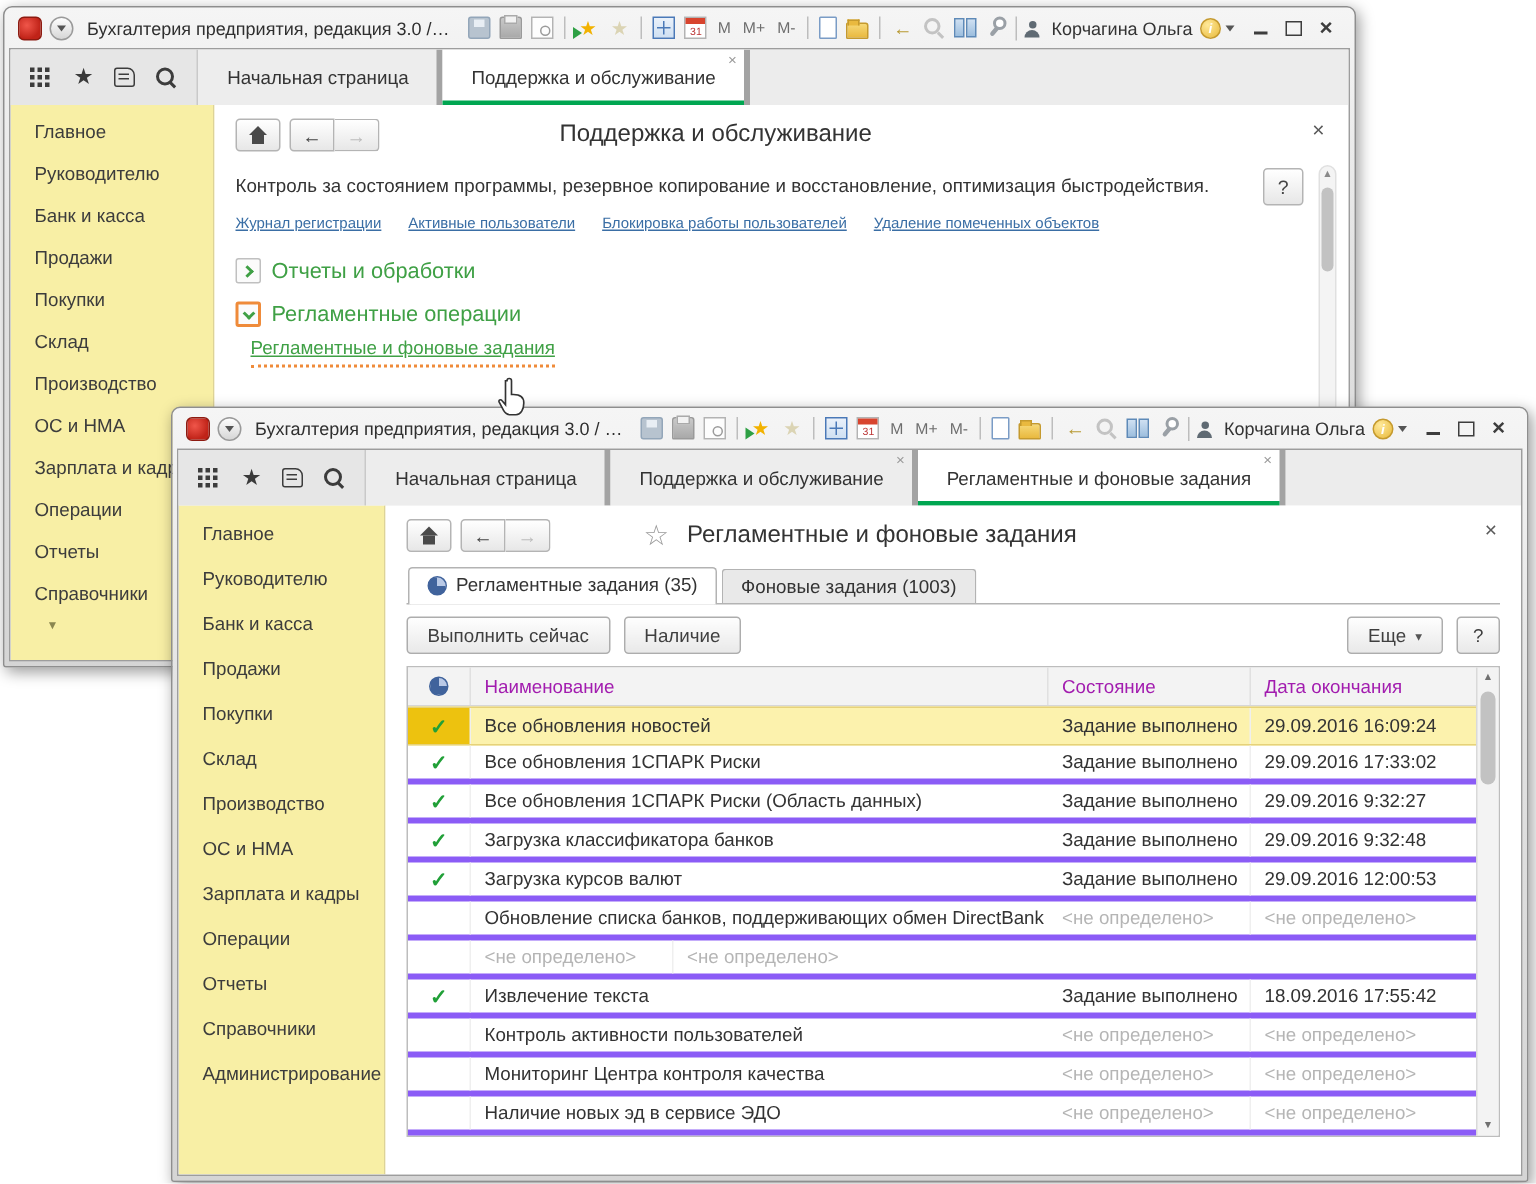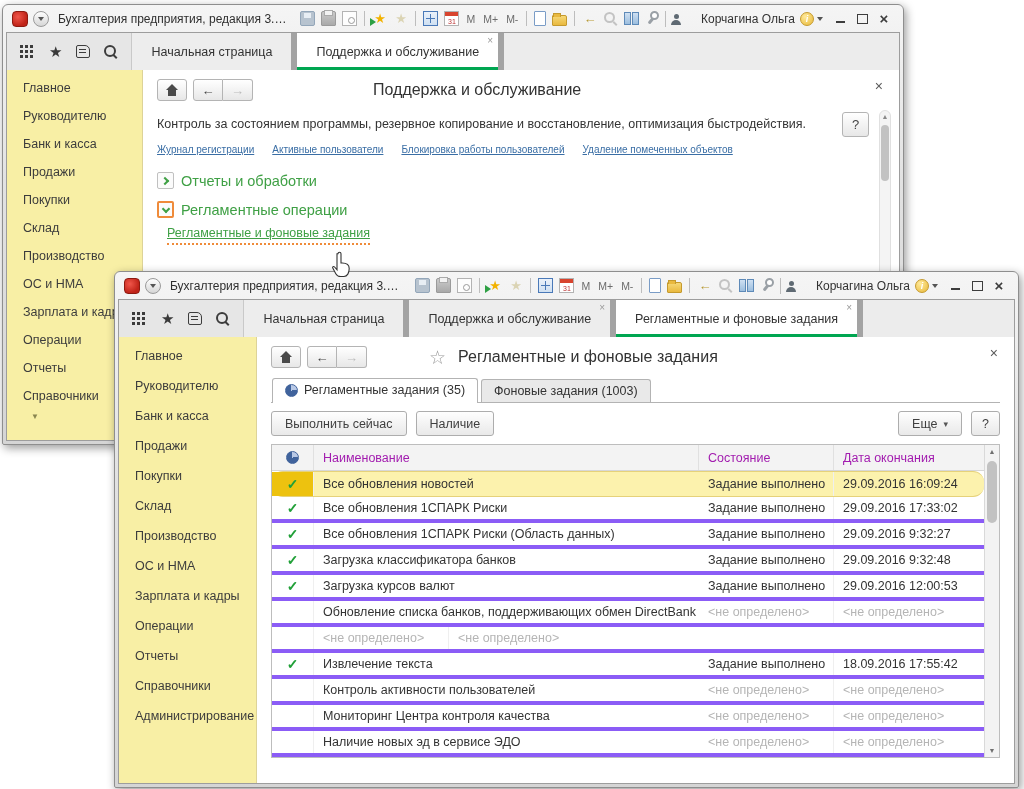--- a/index.html
+++ b/index.html
@@ -45,21 +45,21 @@
   .ti-folder::before { content:''; position:absolute; top:-3px; left:0; width:6px; height:3px; background:#e9b93f; border:1px solid #c59a2e; border-bottom:none; }
   .ti-undo::before { content:'←'; color:#b89a35; font-weight:bold; font-size:13px; }
   .ti-find { position:relative; }
   .ti-find::before { content:''; width:7px; height:7px; border:2px solid #c3c3c3; border-radius:50%; position:absolute; top:1px; left:1px; }
   .ti-find::after { content:''; width:2px; height:5px; background:#c3c3c3; position:absolute; bottom:0; right:2px; transform:rotate(-45deg); }
   .ti-split { display:flex; gap:1px; }
   .ti-split::before, .ti-split::after { content:''; width:6px; height:11px; background:linear-gradient(#cfe0f2,#9cbede); border:1px solid #5e8ab8; }
   .ti-wrench::before { content:''; width:3px; height:12px; background:#9aa0a6; border-radius:2px; transform:rotate(40deg); }
   .ti-wrench::after { content:''; width:5px; height:5px; border:2px solid #9aa0a6; border-radius:50%; position:absolute; top:0; right:1px; background:#fff; }
   .sep { width:1px; height:16px; background:#bdbdbd; }
-  .user { display:flex; align-items:center; gap:20px; white-space:nowrap; font-size:12px; color:#333; }
+  .user { display:flex; align-items:center; gap:8px; white-space:nowrap; font-size:12px; color:#333; }
   .person-ico { width:10px; height:10px; position:relative; display:inline-block; }
   .person-ico::before { content:''; position:absolute; top:0; left:2.5px; width:5px; height:5px; border-radius:50%; background:#5f6a73; }
   .person-ico::after { content:''; position:absolute; bottom:-1px; left:0; width:10px; height:5px; border-radius:5px 5px 0 0; background:#5f6a73; }
   .info-btn { display:flex; align-items:center; gap:3px; }
   .info-ico { width:14px; height:14px; border-radius:50%; background:radial-gradient(circle at 35% 30%, #ffe99a, #e8b93a); border:1px solid #c59a2e;
               display:inline-flex; align-items:center; justify-content:center; font-size:9px; font-weight:bold; color:#fff; font-style:italic; }
   .info-ico::before { content:'i'; }
   .win-controls { display:flex; align-items:center; gap:10px; margin-left:6px; padding-right:4px; }
   .wc { display:inline-flex; align-items:center; justify-content:center; width:12px; height:12px; color:#3d3d3d; }
   .wc-min::before { content:''; width:9px; height:2px; background:#3d3d3d; margin-top:6px; }
@@ -74,21 +74,21 @@
   .grid-ico { width:15px; height:13px; position:relative; }
   .grid-ico::before { content:''; position:absolute; width:3px; height:3px; background:#3c3c3c;
         box-shadow:5px 0 #3c3c3c,10px 0 #3c3c3c,0 5px #3c3c3c,5px 5px #3c3c3c,10px 5px #3c3c3c,0 10px #3c3c3c,5px 10px #3c3c3c,10px 10px #3c3c3c; }
   .star-ico::before { content:'★'; font-size:15px; color:#3a3a3a; }
   .hist-ico { width:14px; height:13px; border:1.5px solid #3c3c3c; border-radius:2px 5px 2px 2px; position:relative; }
   .hist-ico::before { content:''; position:absolute; top:2.5px; left:2px; width:7px; height:1.5px; background:#3c3c3c; box-shadow:0 3px #3c3c3c; }
   .search-ico { width:14px; height:14px; position:relative; }
   .search-ico::before { content:''; width:8px; height:8px; border:2px solid #3c3c3c; border-radius:50%; position:absolute; top:0; left:0; }
   .search-ico::after { content:''; width:2px; height:5px; background:#3c3c3c; position:absolute; bottom:0; right:2px; transform:rotate(-45deg); }
   .tab { display:flex; align-items:center; padding:0 19px; font-size:12.5px; color:#333; background:#ededed;
-         border-right:6px solid #a3a3a3; position:relative; white-space:nowrap; }
+         border-right:4px solid #a3a3a3; position:relative; white-space:nowrap; }
   .tab.active { background:#fff; }
   .tab.active::after { content:''; position:absolute; left:0; right:0; bottom:0; height:3px; background:#00a651; }
   .tab-close { position:absolute; top:3px; right:5px; font-size:10px; color:#9a9a9a; line-height:10px; }
   .tab-close::before { content:'×'; }
 
   
   .main { flex:1; display:flex; overflow:hidden; }
   .sidebar { background:#f8efa5; border-right:1px solid #ddd398; flex-shrink:0; padding-top:4px; position:relative; }
   .back-window .sidebar { width:136px; }
   .front-window .sidebar { width:138px; }
@@ -158,21 +158,21 @@
   .trow { display:flex; height:26px; align-items:stretch; border-bottom:4px solid #8b5cf6; font-size:12.5px; color:#333; }
   .trow:last-child { border-bottom:none; }
   .thead { background:#f3f3f3; border-bottom:1px solid #d7d7d7; color:#a21caf; }
   .tc { display:flex; align-items:center; overflow:hidden; white-space:nowrap; }
   .tc-icon { width:42px; justify-content:center; border-right:1px solid #efefef; flex-shrink:0; }
   .thead .tc-icon, .thead .tc-name, .thead .tc-state { border-right:1px solid #e0e0e0; }
   .tc-name { flex:1; padding-left:9px; }
   .tc-state { width:135px; padding-left:9px; flex-shrink:0; border-right:1px solid #efefef; }
   .tc-date { width:150px; padding-left:9px; flex-shrink:0; }
   .check::before { content:'✓'; color:#21a038; font-weight:bold; font-size:14px; }
-  .trow.selected { background:#fcf2ad; border-top:1px solid #e6d27a; border-bottom:1px solid #e6d27a;border-radius:11px; }
+  .trow.selected { background:#fcf2ad; border-top:1px solid #e6d27a; border-bottom:1px solid #e6d27a; }
   .trow.selected .tc-icon { background:#edc20f; }
   .trow.undef .tc-state, .trow.undef .tc-date { color:#b5b5b5; }
   .vscroll2 { position:absolute; top:0; right:0; bottom:0; width:15px; background:#f3f3f3; border-left:1px solid #d9d9d9; }
   .vscroll2 .sb-up, .vscroll2 .sb-down { position:absolute; left:0; right:0; text-align:center; font-size:7px; color:#707070; }
   .vscroll2 .sb-up { top:3px; } .vscroll2 .sb-up::before { content:'▲'; }
   .vscroll2 .sb-down { bottom:3px; } .vscroll2 .sb-down::before { content:'▼'; }
   .vscroll2 .sb-thumb { top:16px; height:62px; left:2px; right:2px; }
 
   .cursor { position:absolute; left:331px; top:251px; z-index:99; }
 </style>

